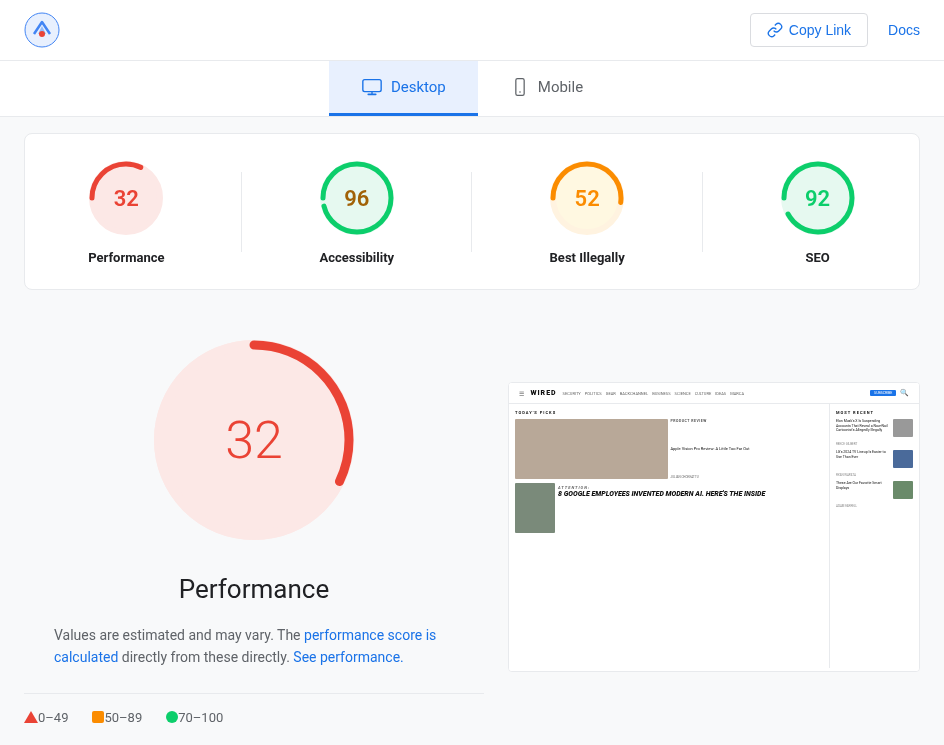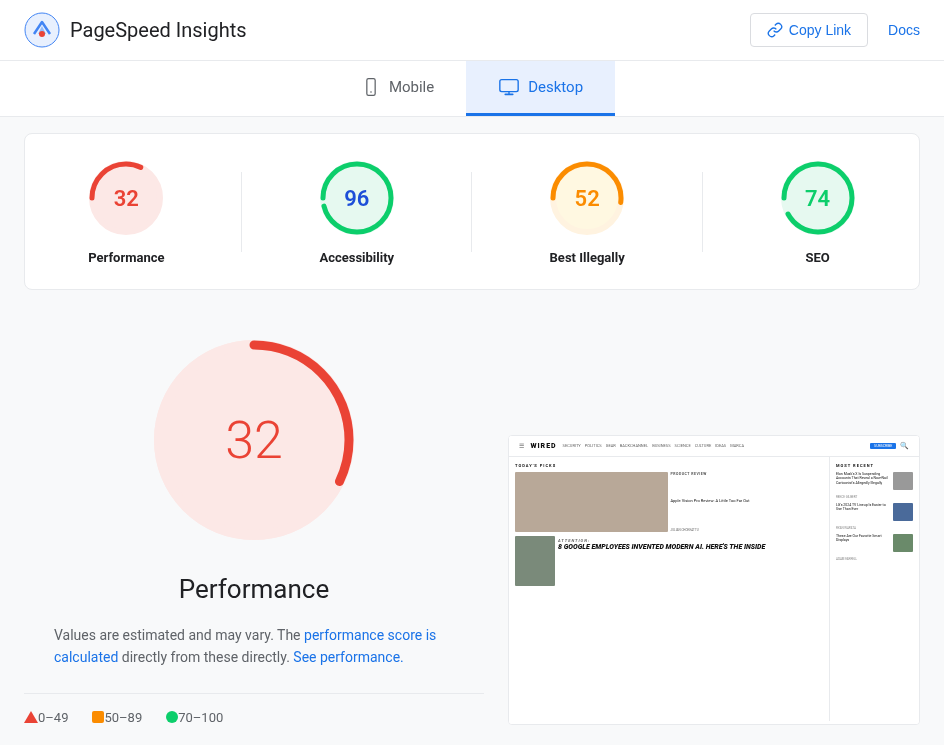--- a/index.html
+++ b/index.html
@@ -227,21 +227,21 @@
       width: 12px;
       height: 12px;
       background: #0cce6b;
       border-radius: 50%;
     }
 
     
     .perf-right {
       flex: 1;
       display: flex;
-      align-items: flex-end;
+      align-items: center;
     }
     .screenshot-container {
       border: 1px solid #e8eaed;
       border-radius: 4px;
       overflow: hidden;
       width: 100%;
       height: 290px;
       background: white;
     }
     .screenshot-mock {
@@ -359,50 +359,49 @@
 <body>
 
 <div class="header">
   <div class="header-left">
     <svg class="logo-icon" viewBox="0 0 36 36" xmlns="http://www.w3.org/2000/svg">
       <circle cx="18" cy="18" r="17" fill="#e8f0fe" stroke="#4285f4" stroke-width="1"></circle>
       <path d="M10 22 L18 10 L26 22" fill="none" stroke="#4285f4" stroke-width="2.5" stroke-linejoin="round"></path>
       <path d="M14 22 L18 14 L22 22" fill="#4285f4" opacity="0.5"></path>
       <circle cx="18" cy="22" r="3" fill="#ea4335"></circle>
     </svg>
-    <span class="app-title">PageSpeed Insights</span>
   </div>
   <div class="header-right">
     <button class="copy-link-btn">
       <svg width="16" height="16" viewBox="0 0 24 24" fill="none" stroke="#1a73e8" stroke-width="2">
         <path d="M10 13a5 5 0 0 0 7.54.54l3-3a5 5 0 0 0-7.07-7.07l-1.72 1.71"></path>
         <path d="M14 11a5 5 0 0 0-7.54-.54l-3 3a5 5 0 0 0 7.07 7.07l1.71-1.71"></path>
       </svg>
       <span>Copy Link</span>
     </button>
     <button class="docs-link">Docs</button>
   </div>
 </div>
 
 <div class="tabs-container">
-  <div class="tab">
-    <svg width="20" height="20" viewBox="0 0 24 24" fill="none" stroke="#5f6368" stroke-width="1.5">
-      <rect x="7" y="2" width="10" height="20" rx="2" ry="2"></rect>
-      <line x1="12" y1="18" x2="12" y2="18" stroke-width="2" stroke-linecap="round"></line>
-    </svg>
-    <span>Mobile</span>
-  </div>
   <div class="tab active">
     <svg width="22" height="20" viewBox="0 0 24 20" fill="none" stroke="#1a73e8" stroke-width="1.5">
       <rect x="2" y="2" width="20" height="13" rx="2"></rect>
       <line x1="8" y1="18" x2="16" y2="18" stroke-width="2" stroke-linecap="round"></line>
       <line x1="12" y1="15" x2="12" y2="18"></line>
     </svg>
     <span>Desktop</span>
   </div>
+  <div class="tab">
+    <svg width="20" height="20" viewBox="0 0 24 24" fill="none" stroke="#5f6368" stroke-width="1.5">
+      <rect x="7" y="2" width="10" height="20" rx="2" ry="2"></rect>
+      <line x1="12" y1="18" x2="12" y2="18" stroke-width="2" stroke-linecap="round"></line>
+    </svg>
+    <span>Mobile</span>
+  </div>
 </div>
 
 <div class="main">
 
   <div class="score-cards-container">
     <div class="score-cards">
 
       <div class="score-card">
         <div class="score-circle">
           <svg width="80" height="80" viewBox="0 0 80 80">
@@ -417,21 +416,21 @@
 
       <div class="score-divider"></div>
 
       <div class="score-card">
         <div class="score-circle">
           <svg width="80" height="80" viewBox="0 0 80 80">
             <circle cx="40" cy="40" r="34" fill="#e6f9f0" stroke="none"></circle>
             <circle cx="40" cy="40" r="34" fill="none" stroke="#e6f9f0" stroke-width="6"></circle>
             <circle cx="40" cy="40" r="34" fill="none" stroke="#0cce6b" stroke-width="5" stroke-dasharray="213.6" stroke-dashoffset="8.5" stroke-linecap="round" transform="rotate(-90 40 40)"></circle>
           </svg>
-          <span class="score-number" style="color:#1d4ed8">96</span>
+          <span class="score-number" style="color:#a16207">96</span>
         </div>
         <span class="score-label">Accessibility</span>
       </div>
 
       <div class="score-divider"></div>
 
       <div class="score-card">
         <div class="score-circle">
           <svg width="80" height="80" viewBox="0 0 80 80">
             <circle cx="40" cy="40" r="34" fill="#fff8e1" stroke="none"></circle>
@@ -445,21 +444,21 @@
 
       <div class="score-divider"></div>
 
       <div class="score-card">
         <div class="score-circle">
           <svg width="80" height="80" viewBox="0 0 80 80">
             <circle cx="40" cy="40" r="34" fill="#e6f9f0" stroke="none"></circle>
             <circle cx="40" cy="40" r="34" fill="none" stroke="#e6f9f0" stroke-width="6"></circle>
             <circle cx="40" cy="40" r="34" fill="none" stroke="#0cce6b" stroke-width="5" stroke-dasharray="213.6" stroke-dashoffset="17" stroke-linecap="round" transform="rotate(-90 40 40)"></circle>
           </svg>
-          <span class="score-number" style="color:#0cce6b">74</span>
+          <span class="score-number" style="color:#0cce6b">92</span>
         </div>
         <span class="score-label">SEO</span>
       </div>
 
     </div>
   </div>
 
   <div class="perf-section">
 
     <div class="perf-left">

